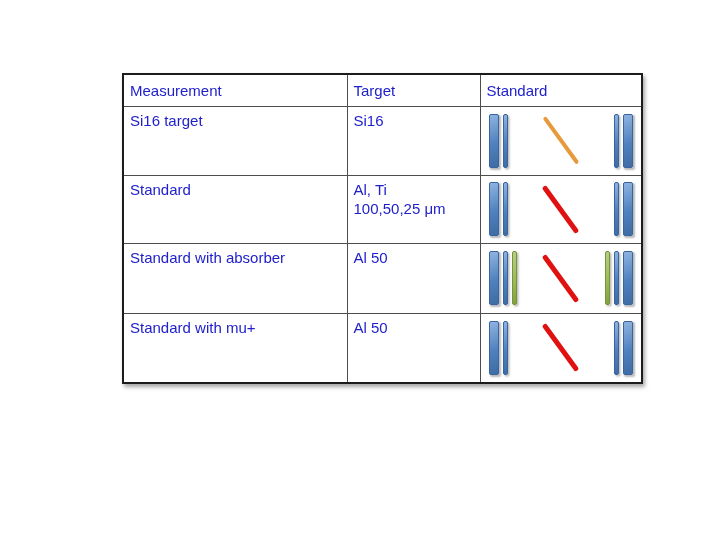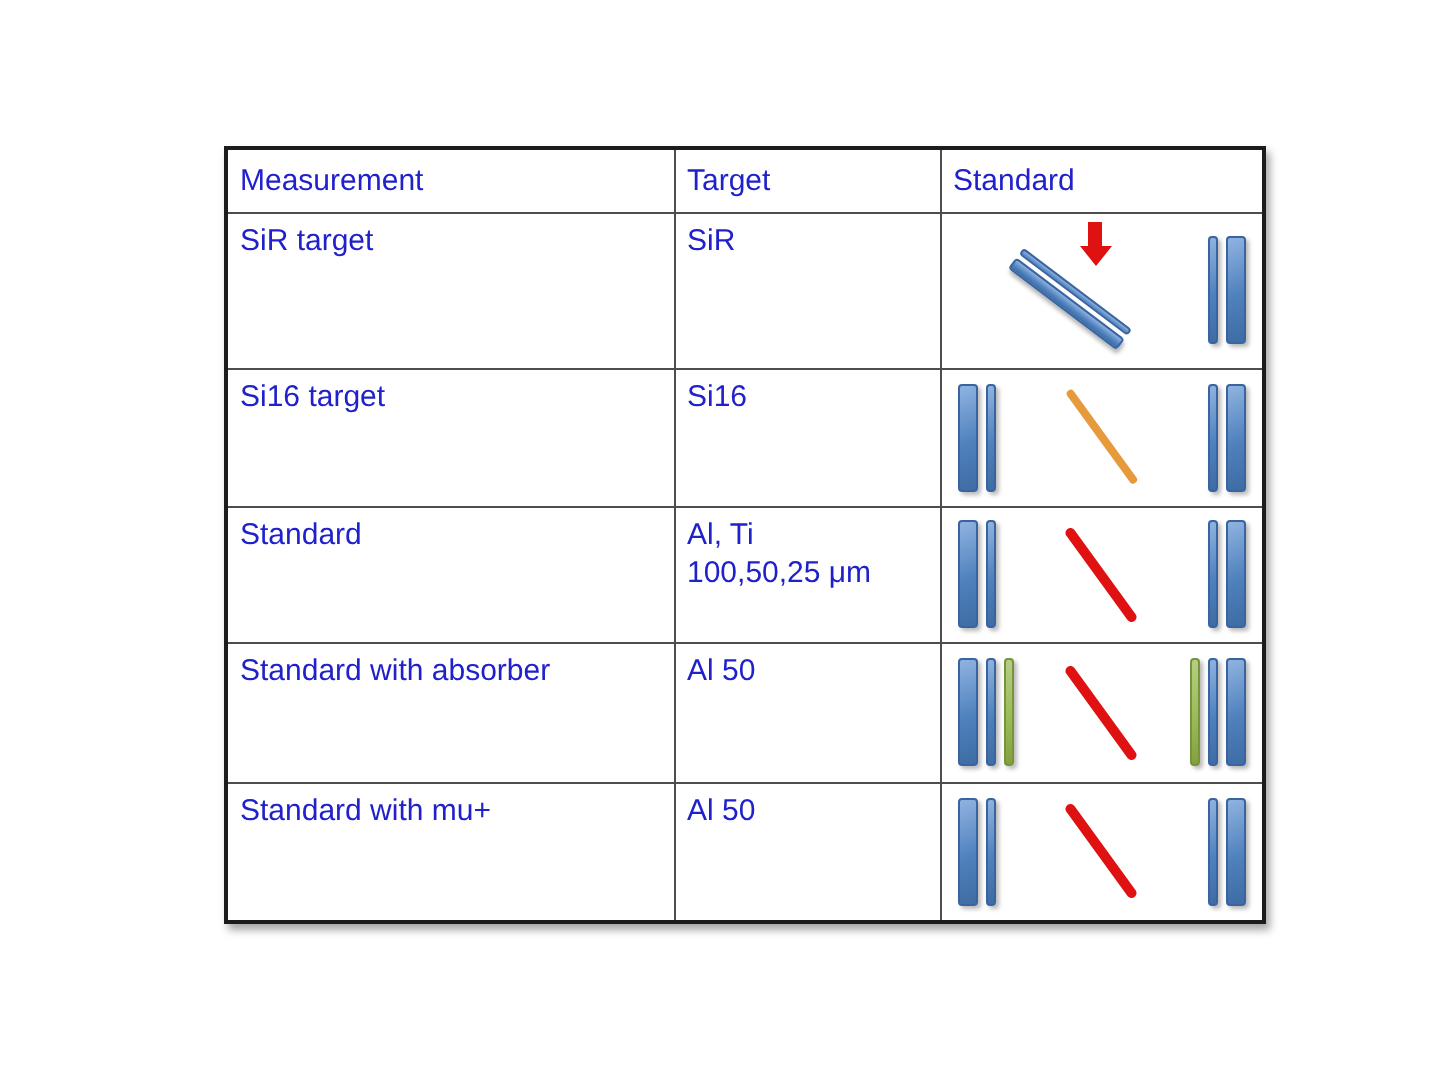--- a/index.html
+++ b/index.html
@@ -5,21 +5,21 @@
   html,body { margin:0; padding:0; background:#fff; }
   .slide {
     position: relative;
     width: 720px; height: 540px;
     background: #ffffff;
     overflow: hidden;
     font-family: "Liberation Sans", sans-serif;
   }
   table.meas {
     position: absolute;
-    left: 112px; top: 73px;
+    left: 122px; top: 73px;
     width: 519px;
     border-collapse: collapse;
     table-layout: fixed;
     border: 2px solid var(--border-outer);
     box-shadow: 2px 3px 4px rgba(0,0,0,0.35);
     background: #fff;
   }
   table.meas td { border: 1px solid var(--border-inner); }
   tr.hr  { height: 32px; }
   tr.r1  { height: 78px; }
@@ -94,45 +94,20 @@
       <col style="width:224px">
       <col style="width:133px">
       <col style="width:162px">
     </colgroup>
     <tbody>
         <tr class="hr">
       <td class="txt hdr">Measurement</td>
       <td class="txt hdr">Target</td>
       <td class="txt hdr">Standard</td>
     </tr>
-    <tr class="r1">
-      <td class="txt">SiR target</td>
-      <td class="txt">SiR</td>
-      <td class="geo-td">
-            <div class="geo">
-              <div class="geo-group"></div>
-              <div class="geo-center">
-                <div class="tilt-wrap">
-                  <div class="arrow">
-                    <div class="arrow-shaft"></div>
-                    <div class="arrow-head"></div>
-                  </div>
-                  <div class="tilt-pair">
-                    <div class="tbar tbar-thin"></div>
-                    <div class="tbar tbar-thick"></div>
-                  </div>
-                </div>
-              </div>
-              <div class="geo-group">
-                <div class="bar blue-thin"></div>
-                <div class="bar blue-thick"></div>
-              </div>
-            </div>
-          </td>
-    </tr>
     <tr class="r2">
       <td class="txt">Si16 target</td>
       <td class="txt">Si16</td>
       <td class="geo-td">
             <div class="geo">
               <div class="geo-group">
                 <div class="bar blue-thick"></div>
                 <div class="bar blue-thin"></div>
               </div>
               <div class="geo-center">

